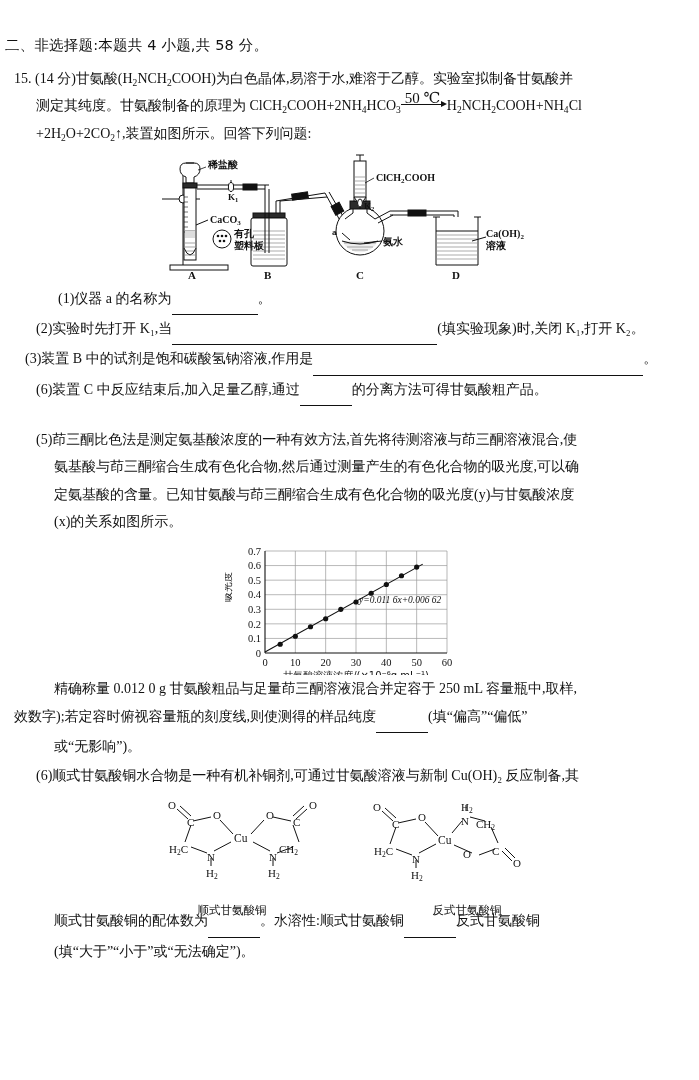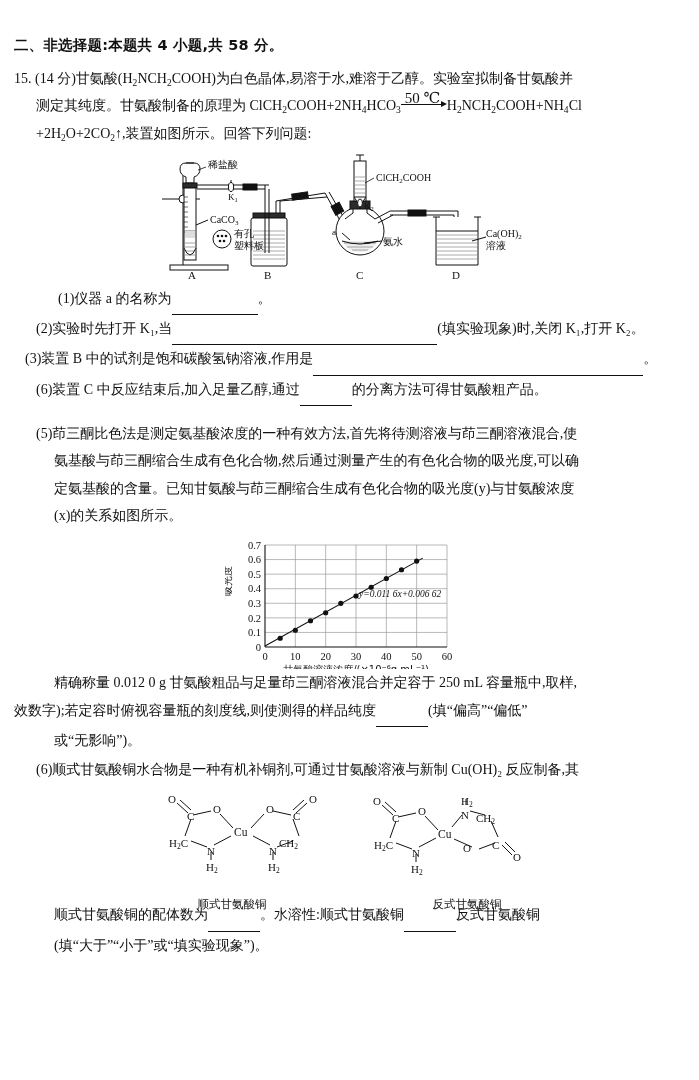--- a/index.html
+++ b/index.html
@@ -7,38 +7,38 @@
     width:699px;height:1080px;
     background:#ffffff;
     font-family:"Liberation Serif","DejaVu Serif",serif;
     color:#111;
     position:relative;
     overflow:hidden;
   }
   .page{position:relative;width:699px;height:1080px;padding:0;}
   .sec-title{
     font-family:"DejaVu Sans","Liberation Sans",sans-serif;
-    font-weight:bold;font-size:14.5px;
-    margin:36px 0 0 14px;letter-spacing:.2px;
+    font-weight:normal;font-size:14.5px;
+    margin:36px 0 0 5px;letter-spacing:.2px;
   }
   .q-block{margin:10px 14px 0 14px;font-size:14px;line-height:1.95;text-align:justify;}
   .q-no{display:inline;}
   .indent{display:block;text-indent:0;margin-left:22px;}
   .sub{font-size:.68em;vertical-align:-0.28em;}
   .blank{display:inline-block;border-bottom:1px solid #111;vertical-align:-2px;}
   .b-sm{width:52px}.b-md{width:86px}.b-xl{width:265px}.b-xxl{width:330px}
   .rxn{font-family:"Liberation Serif","DejaVu Serif",serif;white-space:nowrap;}
   .arrow-wrap{display:inline-block;position:relative;width:46px;height:1em;vertical-align:-1px;}
   .arrow-cond{position:absolute;top:-13px;left:4px;font-size:15px;white-space:nowrap;}
   .arrow-line{position:absolute;top:50%;left:0;width:44px;height:1px;background:#111;}
   .arrow-head{position:absolute;top:50%;right:0;transform:translateY(-50%);
     width:0;height:0;border-left:6px solid #111;border-top:3.2px solid transparent;border-bottom:3.2px solid transparent;}
 
   
-  .apparatus{position:relative;width:400px;height:128px;margin:6px auto 2px auto;}
+  .apparatus{position:relative;width:400px;height:128px;margin:6px auto 2px auto;font-weight:bold;}
   .apparatus svg{display:block;}
   
   .chart-wrap{position:relative;width:250px;height:130px;margin:8px auto 2px auto;}
   .chart-wrap svg{display:block;}
   
   .structs{position:relative;width:430px;height:108px;margin:6px auto 0 auto;}
   .caps{display:flex;width:430px;margin:0 auto;gap:40px;}
   .caps>div{flex:1;text-align:center;font-size:11.5px;}
 </style>
 </head>
@@ -244,21 +244,21 @@
     <div>
       <span style="margin-left:22px">(2)实验时先打开 K₁,当</span><span class="blank b-xl">&nbsp;</span><span>(填实验现象)时,关闭 K₁,打开 K₂。</span>
     </div>
     <div>
       <span style="margin-left:11px">(3)装置 B 中的试剂是饱和碳酸氢钠溶液,作用是</span><span class="blank b-xxl">&nbsp;</span><span>。</span>
     </div>
     <div>
       <span style="margin-left:22px">(6)装置 C 中反应结束后,加入足量乙醇,通过</span><span class="blank b-sm">&nbsp;</span><span>的分离方法可得甘氨酸粗产品。</span>
     </div>
 
-    <div style="margin-top:14px">
+    <div style="margin-top:20px">
       <div style="margin-left:22px">(5)茚三酮比色法是测定氨基酸浓度的一种有效方法,首先将待测溶液与茚三酮溶液混合,使</div>
       <div style="margin-left:40px">氨基酸与茚三酮缩合生成有色化合物,然后通过测量产生的有色化合物的吸光度,可以确</div>
       <div style="margin-left:40px">定氨基酸的含量。已知甘氨酸与茚三酮缩合生成有色化合物的吸光度(y)与甘氨酸浓度</div>
       <div style="margin-left:40px">(x)的关系如图所示。</div>
     </div>
   </div>
 
   <div class="chart-wrap">
     <svg width="250" height="132" viewBox="0 0 250 132">
 
@@ -411,16 +411,16 @@
     <div class="caps">
       <div>顺式甘氨酸铜</div>
       <div>反式甘氨酸铜</div>
     </div>
   </div>
 
   <div class="q-block" style="margin-top:4px">
     <div style="margin-left:40px">
       <span>顺式甘氨酸铜的配体数为</span><span class="blank b-sm">&nbsp;</span><span>。水溶性:顺式甘氨酸铜</span><span class="blank b-sm">&nbsp;</span><span>反式甘氨酸铜</span>
     </div>
-    <div style="margin-left:40px">(填“大于”“小于”或“填实验现象”)。</div>
+    <div style="margin-left:40px">(填“大于”“小于”或“无法确定”)。</div>
   </div>
 
 </div>
 
 </body></html>

